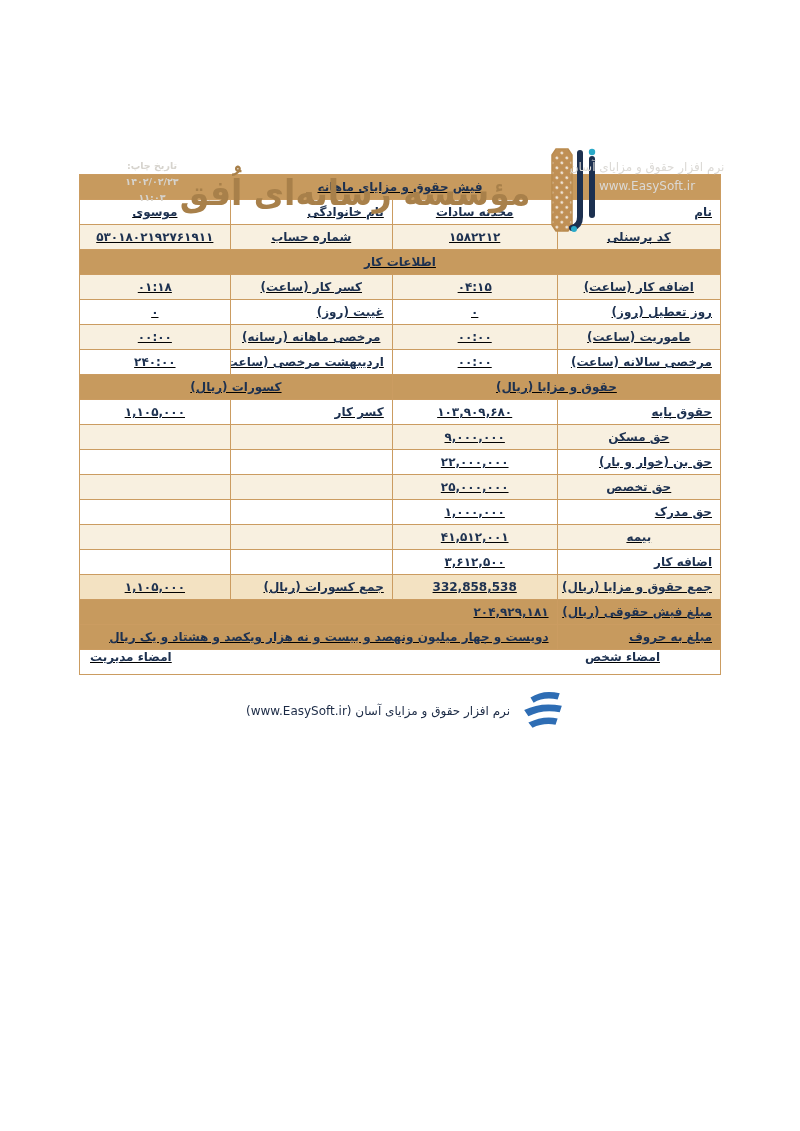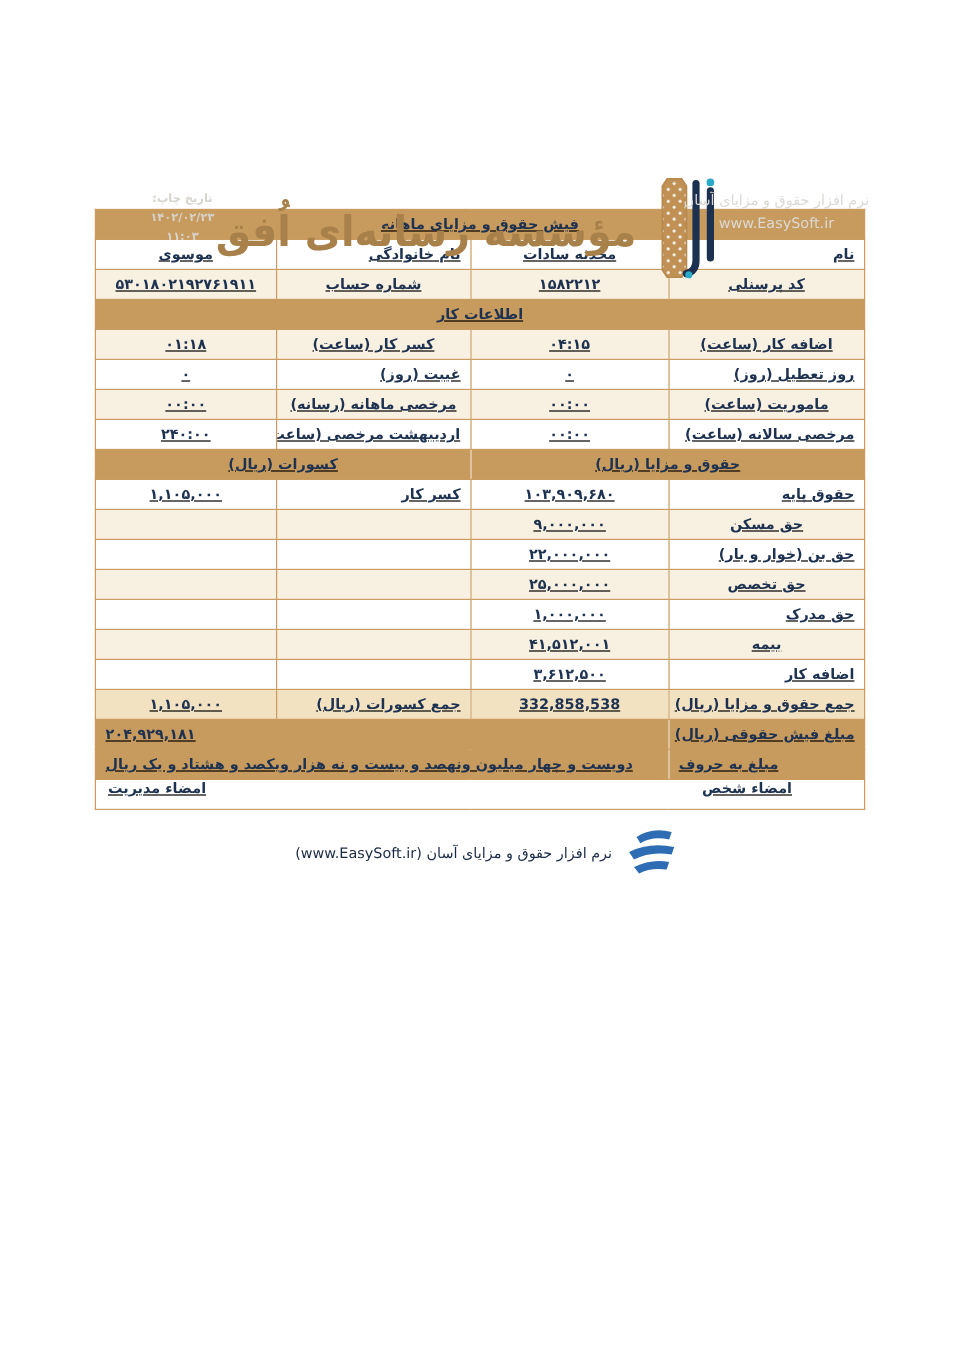--- a/index.html
+++ b/index.html
@@ -44,21 +44,21 @@
     overflow:hidden;white-space:nowrap;
   }
   td.hdr{background:#c79a5e;text-align:center;}
   td.period{background:#e9d0a6;text-align:center;}
   tr.cream td{background:#f8f0e0;text-align:center;}
   tr.white td{background:#ffffff;}
   tr.totals td{background:#f3e2c2;}
   tr.net td{background:#c79a5e;}
   td.lbl{text-align:right;}
   td.val{text-align:center;}
-  td.center{text-align:left;}
+  td.center{text-align:right;}
   td.sig-cell{height:74px;vertical-align:top;padding-top:5px;}
   .sig-wrap{display:flex;justify-content:space-between;padding:0 52px 0 2px;}
 
   
   .footer{
     margin-top:14px;display:flex;justify-content:center;
     align-items:center;direction:rtl;gap:10px;padding-left:12px;
   }
   .footer-text{text-align:center;font-size:12px;color:#1b2a45;line-height:1.7;direction:rtl;}
 </style>

